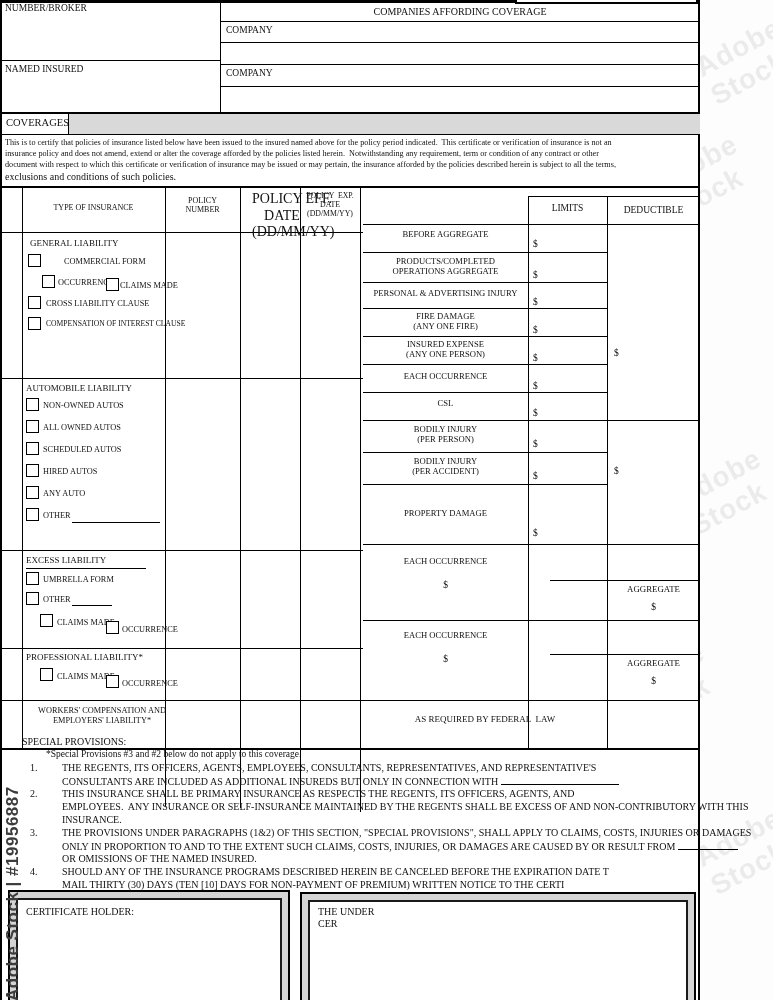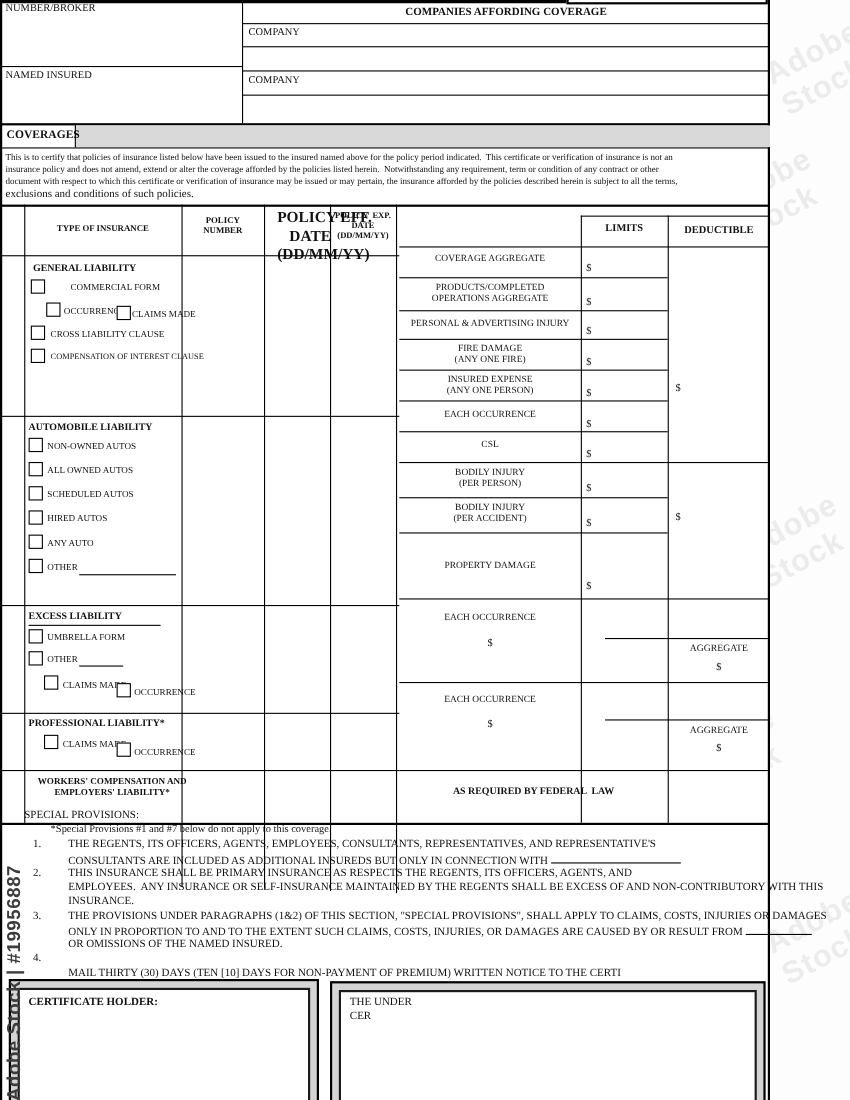--- a/index.html
+++ b/index.html
@@ -3,21 +3,21 @@
 <meta charset="utf-8">
 <style>
   html,body{margin:0;padding:0}
   body{width:773px;height:1000px;overflow:hidden;background:#fdfdfd;position:relative;
        font-family:"Liberation Serif","DejaVu Serif",serif;color:#111}
   #page{position:absolute;left:0;top:0;width:773px;height:1000px;overflow:hidden}
   #title{position:absolute;left:240px;top:52px;font-size:15px;font-weight:bold;letter-spacing:.4px}
   #warp{position:absolute;left:0;top:0;width:700px;height:1240px;transform-origin:0 0}
   .outer{position:absolute;left:0;top:0;width:700px;height:1240px;border:2px solid #000;border-top-width:3px;box-sizing:border-box;background:#fff}
   .t{position:absolute;white-space:pre;line-height:1.18;font-size:9.5px}
-  .b{font-weight:bold}
+  .b{font-weight:normal}
   .ctr{text-align:center}
   .hl{position:absolute;background:#000;height:1px}
   .vl{position:absolute;background:#000;width:1px}
   .cb{position:absolute;width:11px;height:11px;border:1.6px solid #000;background:#fff}
   .blank{display:inline-block;border-bottom:1px solid #000;height:9px;vertical-align:baseline}
   .gray{position:absolute;background:#d9d9d9}
   .datebox{position:absolute;background:#fff;border:2px solid #000;box-sizing:border-box}
   .framebox{position:absolute;border:2px solid #000;background:#d4d4d4;padding:6px;box-sizing:border-box}
   .framein{width:100%;height:100%;background:#fff;border:2px solid #1a1a1a;box-sizing:border-box;position:relative}
   .fld{position:absolute;background:transparent}
@@ -160,21 +160,21 @@
     <div class="t b" style="left:26px;top:652px;font-size:9px">PROFESSIONAL LIABILITY*</div>
     <span class="cb" style="left:40px;top:668px"></span>
     <div class="t" style="left:57px;top:672px;font-size:8.3px">CLAIMS MADE</div>
     <span class="cb" style="left:106px;top:675px"></span>
     <div class="t" style="left:122px;top:679px;font-size:8.3px">OCCURRENCE</div>
 
     <div class="hl" style="left:0;top:700px;width:363px"></div>
     <div class="t b ctr" style="left:22px;top:706px;width:160px;font-size:8.3px">WORKERS' COMPENSATION AND
 EMPLOYERS' LIABILITY*</div>
 
-    <div class="t lim" style="top:229px">COVERAGE AGGREGATE</div>
+    <div class="t lim" style="top:229px">BEFORE AGGREGATE</div>
     <div class="t cur" style="left:533px;top:239px">$</div>
     <div class="hl" style="left:363px;top:252px;width:244px"></div>
     <div class="t lim" style="top:256px">PRODUCTS/COMPLETED
 OPERATIONS AGGREGATE</div>
     <div class="t cur" style="left:533px;top:270px">$</div>
     <div class="hl" style="left:363px;top:282px;width:244px"></div>
     <div class="t lim" style="top:288px">PERSONAL &amp; ADVERTISING INJURY</div>
     <div class="t cur" style="left:533px;top:297px">$</div>
     <div class="hl" style="left:363px;top:308px;width:244px"></div>
     <div class="t lim" style="top:311px">FIRE DAMAGE
@@ -217,37 +217,38 @@
     <div class="t cur ctr" style="left:363px;width:165px;top:654px">$</div>
     <div class="hl" style="left:550px;top:654px;width:150px"></div>
     <div class="t ctr" style="left:607px;width:93px;top:658px;font-size:8.8px">AGGREGATE</div>
     <div class="t cur ctr" style="left:607px;width:93px;top:676px">$</div>
     <div class="hl" style="left:363px;top:700px;width:337px"></div>
 
     <div class="t b ctr" style="left:363px;width:244px;top:714px;font-size:9px">AS REQUIRED BY FEDERAL  LAW</div>
     <div class="hl" style="left:0;top:748px;width:700px;height:2px"></div>
 
     <div class="t" style="left:22px;top:736px;font-size:10px">SPECIAL PROVISIONS:</div>
-    <div class="t" style="left:46px;top:749px;font-size:9.5px">*Special Provisions #1 and #7 below do not apply to this coverage.</div>
+    <div class="t" style="left:46px;top:749px;font-size:9.5px">*Special Provisions #3 and #2 below do not apply to this coverage.</div>
 
     <div class="t" style="left:30px;top:762px;font-size:10px">1.</div>
     <div class="t" style="left:62px;top:762px;font-size:10px">THE REGENTS, ITS OFFICERS, AGENTS, EMPLOYEES, CONSULTANTS, REPRESENTATIVES, AND REPRESENTATIVE'S</div>
     <div class="t" style="left:62px;top:775px;font-size:10px"><span>CONSULTANTS ARE INCLUDED AS ADDITIONAL INSUREDS BUT ONLY IN CONNECTION WITH </span><span class="blank" style="width:118px"></span></div>
 
     <div class="t" style="left:30px;top:788px;font-size:10px">2.</div>
     <div class="t" style="left:62px;top:788px;font-size:10px">THIS INSURANCE SHALL BE PRIMARY INSURANCE AS RESPECTS THE REGENTS, ITS OFFICERS, AGENTS, AND</div>
     <div class="t" style="left:62px;top:801px;font-size:10px">EMPLOYEES.  ANY INSURANCE OR SELF-INSURANCE MAINTAINED BY THE REGENTS SHALL BE EXCESS OF AND NON-CONTRIBUTORY WITH THIS</div>
     <div class="t" style="left:62px;top:814px;font-size:10px">INSURANCE.</div>
 
     <div class="t" style="left:30px;top:827px;font-size:10px">3.</div>
     <div class="t" style="left:62px;top:827px;font-size:10px">THE PROVISIONS UNDER PARAGRAPHS (1&amp;2) OF THIS SECTION, "SPECIAL PROVISIONS", SHALL APPLY TO CLAIMS, COSTS, INJURIES OR DAMAGES</div>
     <div class="t" style="left:62px;top:840px;font-size:10px"><span>ONLY IN PROPORTION TO AND TO THE EXTENT SUCH CLAIMS, COSTS, INJURIES, OR DAMAGES ARE CAUSED BY OR RESULT FROM </span><span class="blank" style="width:60px"></span></div>
     <div class="t" style="left:62px;top:853px;font-size:10px">OR OMISSIONS OF THE NAMED INSURED.</div>
 
     <div class="t" style="left:30px;top:866px;font-size:10px">4.</div>
+    <div class="t" style="left:62px;top:866px;font-size:10px">SHOULD ANY OF THE INSURANCE PROGRAMS DESCRIBED HEREIN BE CANCELED BEFORE THE EXPIRATION DATE T</div>
     <div class="t" style="left:62px;top:879px;font-size:10px">MAIL THIRTY (30) DAYS (TEN [10] DAYS FOR NON-PAYMENT OF PREMIUM) WRITTEN NOTICE TO THE CERTI</div>
 
     <div class="framebox" style="left:8px;top:890px;width:282px;height:348px">
       <div class="framein">
         <div class="t b" style="left:8px;top:6px;font-size:10px">CERTIFICATE HOLDER:</div>
       </div>
     </div>
     <div class="framebox" style="left:300px;top:892px;width:396px;height:346px">
       <div class="framein">
         <div class="t" style="left:8px;top:4px;font-size:10px">THE UNDER</div>

